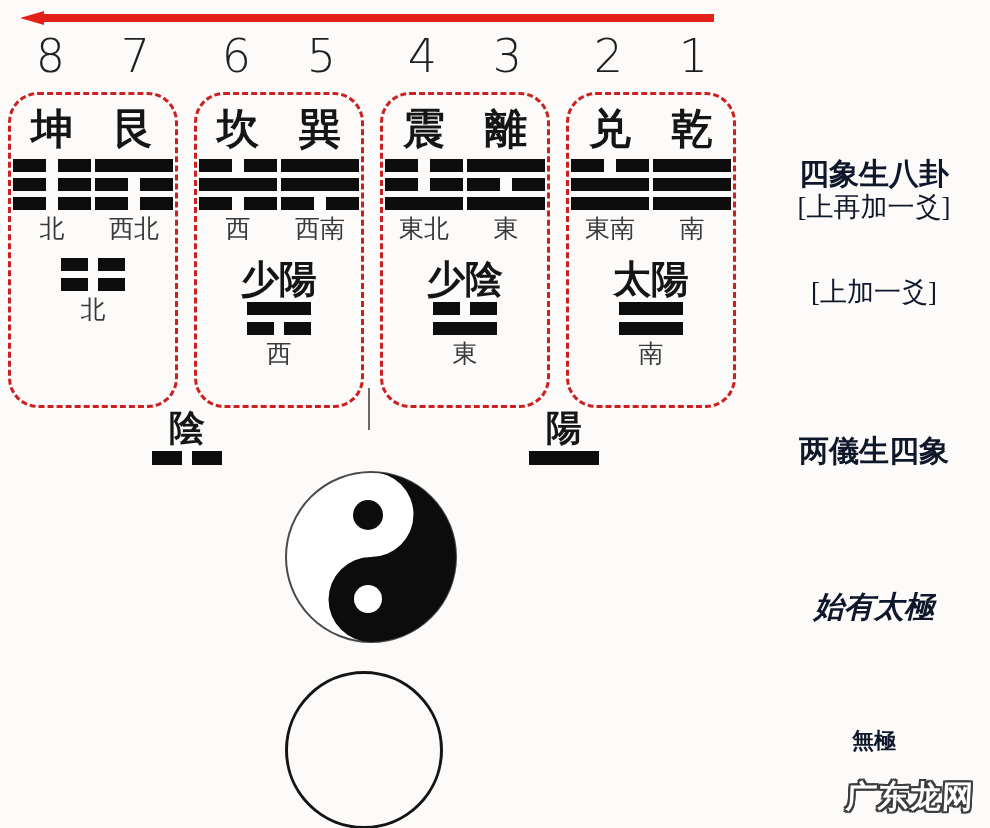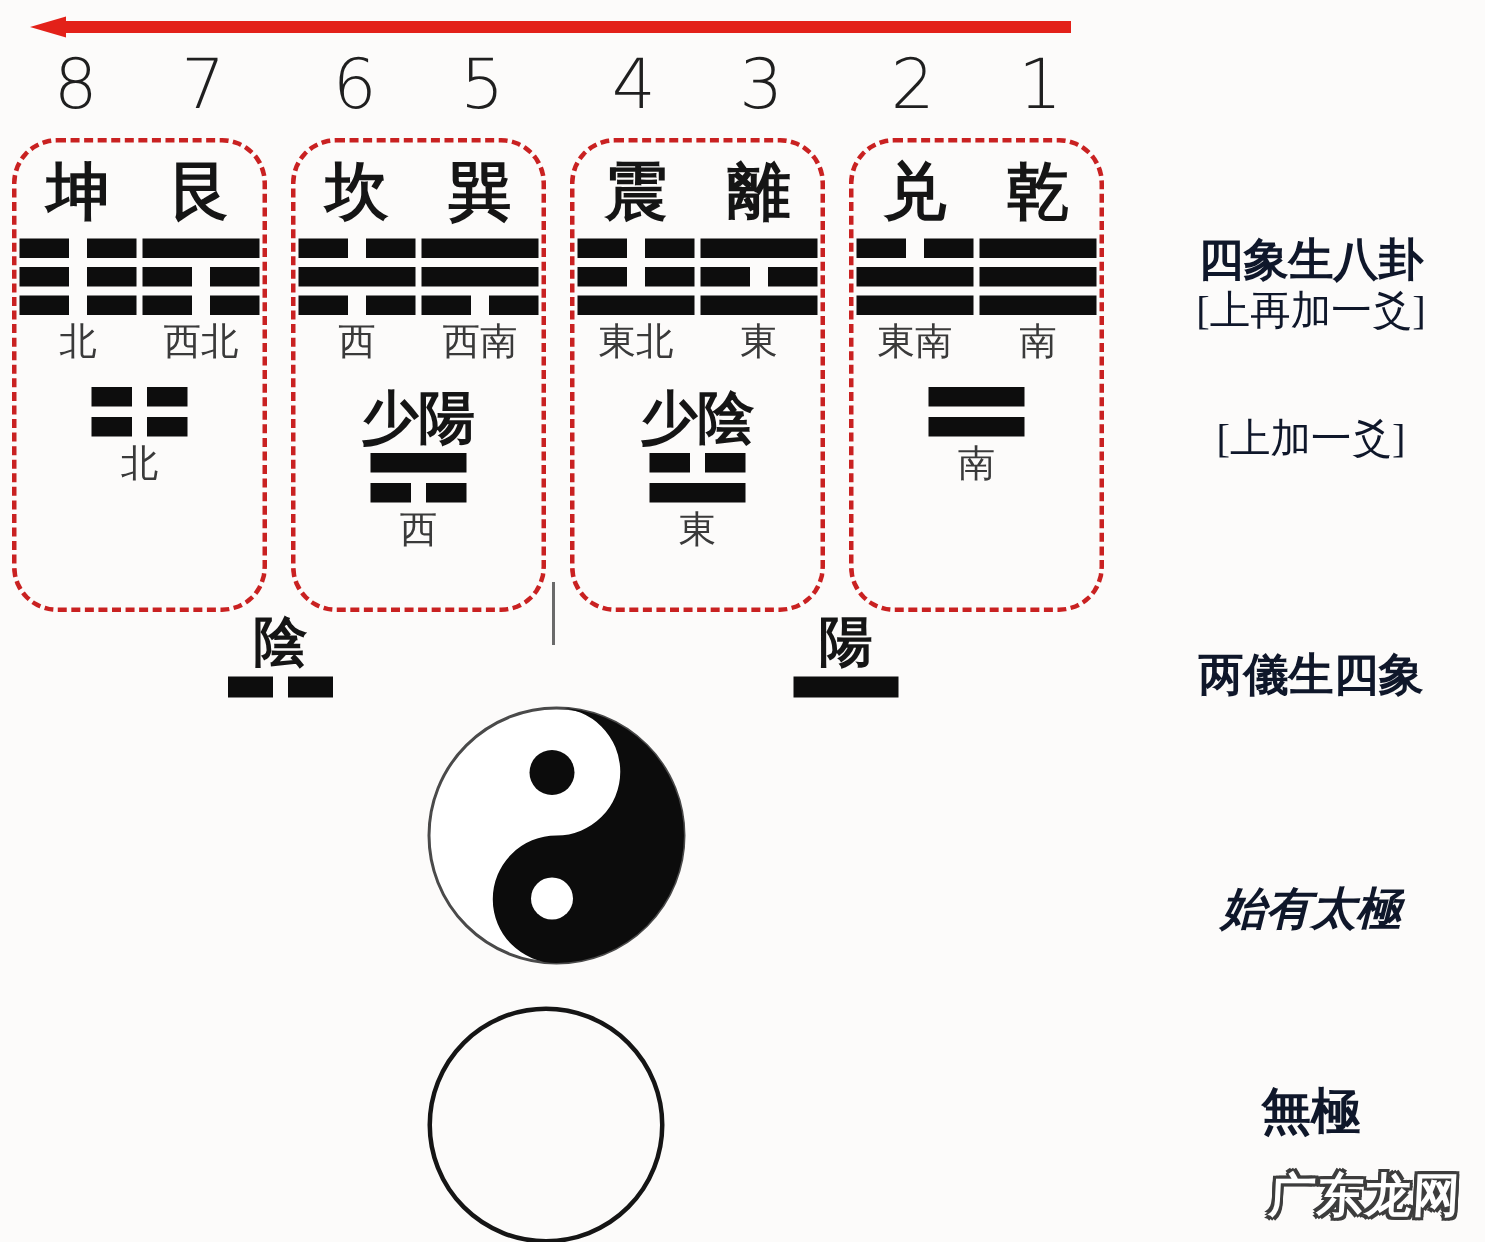--- a/index.html
+++ b/index.html
@@ -50,21 +50,21 @@
     border:3px solid #151515; border-radius:50%; box-sizing:border-box; background:transparent; }
   
   .stage-label { position:absolute; left:768px; width:212px; text-align:center; color:#0f172a; }
   .stage-label .t { font-size:30px; line-height:37px; font-weight:700; }
   .stage-label .s { font-size:27px; line-height:31px; font-weight:400; }
   .label-1 { top:155px; }
   .label-2 { top:277px; }
   .label-3 { top:432px; }
   .label-4 { top:588px;font-style:italic; }
   .label-5 { top:722px; font-family:"DejaVu Sans","Liberation Sans",sans-serif; }
-  .label-5 .t { font-size:33px; font-weight:700; }
+  .label-5 .t { font-size:22px; font-weight:700; }
   
   .watermark { position:absolute; left:846px; top:776px;
     font-family:"DejaVu Sans","Liberation Sans",sans-serif; font-weight:700; font-size:31px;
     color:#ffffff; letter-spacing:1px; transform:skewX(-3deg);
     text-shadow:-2px -2px 0 #3d3d3d, 2px -2px 0 #3d3d3d, -2px 2px 0 #3d3d3d, 2px 2px 0 #3d3d3d,
       -2px 0 0 #3d3d3d, 2px 0 0 #3d3d3d, 0 -2px 0 #3d3d3d, 0 2px 0 #3d3d3d; }
 </style>
 </head>
 <body>
 
@@ -251,20 +251,21 @@
           <div class="tri-name">乾</div>
           <div class="blines tri-lines">
               <div class="bline solid"></div>
               <div class="bline solid"></div>
               <div class="bline solid"></div>
             </div>
           <div class="direction">南</div>
         </div>
       </div>
       <div class="sixiang">
+        <div class="six-name">太陽</div>
         <div class="blines six-lines">
             <div class="bline solid"></div>
             <div class="bline solid"></div>
           </div>
         <div class="direction">南</div>
       </div>
     </div>
   </div>
 
   <div class="liangyi liangyi-yin">

